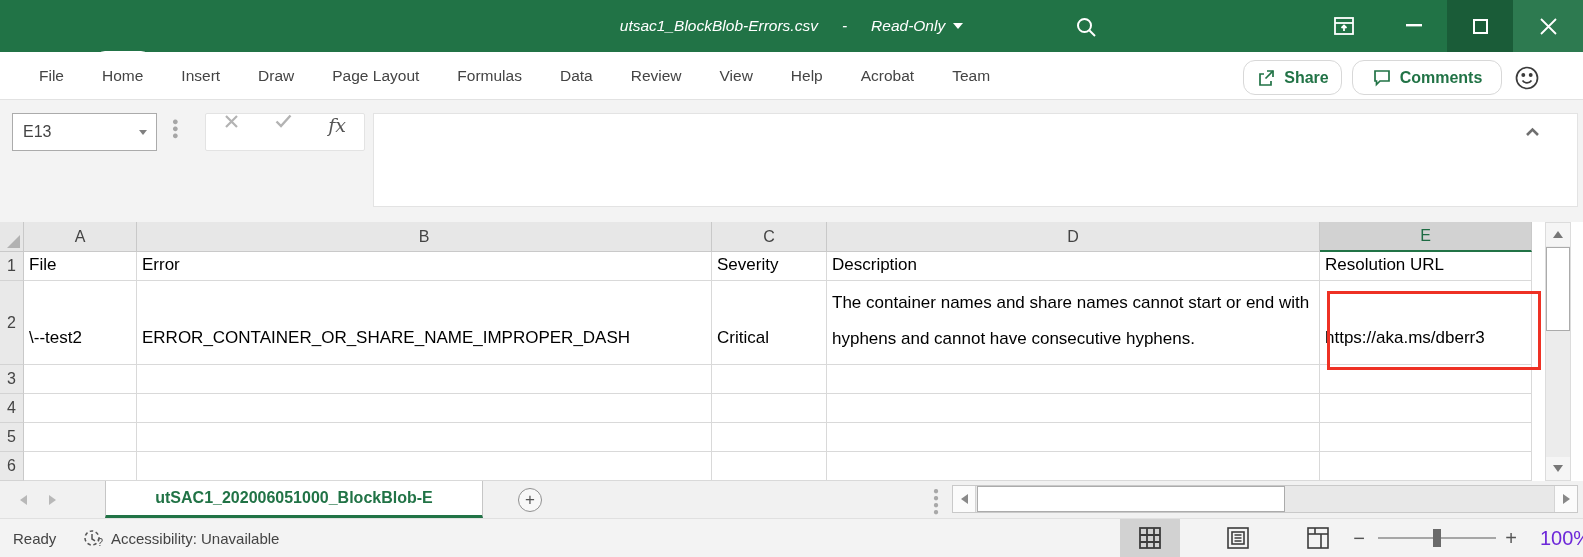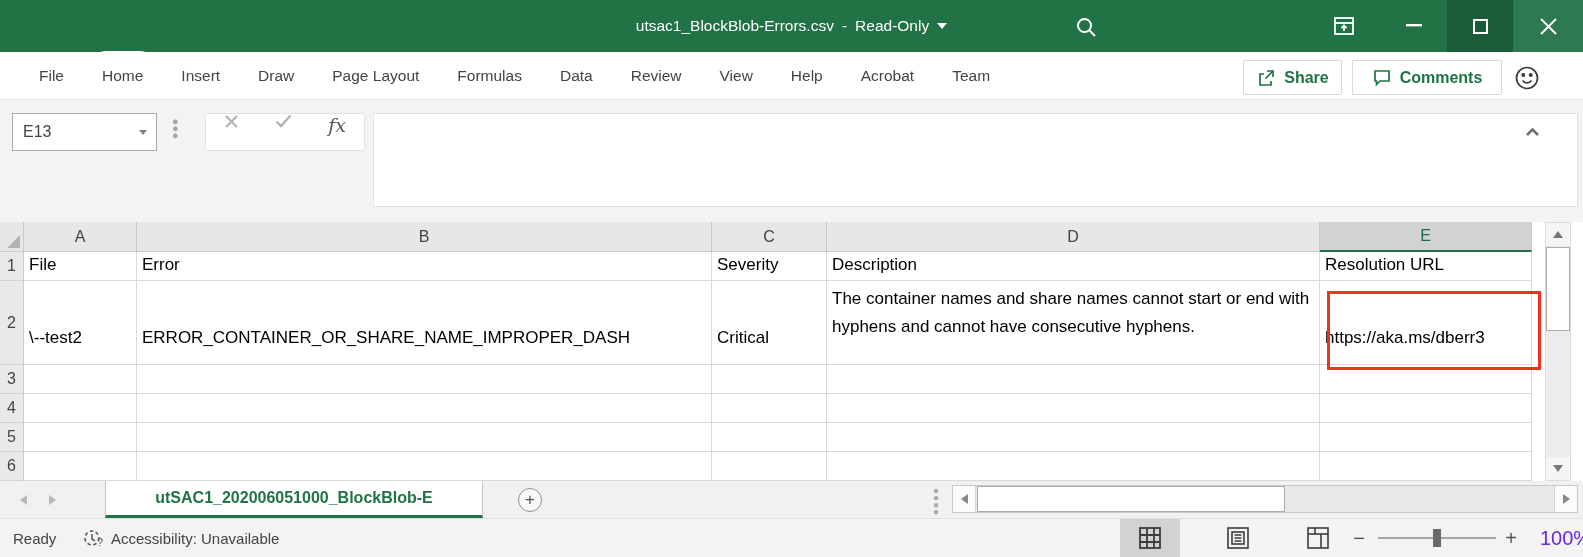--- a/index.html
+++ b/index.html
@@ -8,37 +8,37 @@
 
   
   .titlebar { position:absolute; left:0; top:0; width:1583px; height:52px; background:#217346; color:#fff; }
   .tb-left { position:absolute; left:14px; top:0; height:52px; display:flex; align-items:center; gap:13px;margin-top:36px; }
   .autosave-label { font-size:15.5px; }
   .toggle { width:58px; height:22px; border:1.6px solid #fff; border-radius:12px; display:flex; align-items:center; gap:7px; padding:0 5px; cursor:pointer; }
   .toggle-knob { width:12px; height:12px; border-radius:50%; background:#fff; }
   .toggle-txt { font-size:12.5px; }
   .qat-btn { display:flex; align-items:center; gap:2px; padding:4px; cursor:pointer; }
   .dim { opacity:.45; }
-  .tb-title { position:absolute; left:0; top:0; width:100%; height:52px; display:flex; align-items:center; justify-content:center; gap:8px; font-size:15.5px; pointer-events:none; }
+  .tb-title { position:absolute; left:0; top:0; width:100%; height:52px; display:flex; align-items:center; justify-content:center; gap:24px; font-size:15.5px; pointer-events:none;font-style:italic; }
   .tb-title .mode-wrap { display:flex; align-items:center; gap:8px; }
   .caret-down { width:0; height:0; border-left:5px solid transparent; border-right:5px solid transparent; border-top:6px solid #fff; display:inline-block; }
   .tb-search { position:absolute; left:1072px; top:13px; width:28px; height:28px; display:flex; align-items:center; justify-content:center; cursor:pointer; }
   .win-btn { position:absolute; top:0; height:52px; display:flex; align-items:center; justify-content:center; cursor:pointer; }
   .wb-ribbon { left:1318px; width:52px; }
   .wb-min { left:1388px; width:52px; font-size:20px; }
   .wb-max { left:1447px; width:66px; background:#1a5c38; }
   .wb-max .sq { width:15px; height:15px; border:2px solid #fff; }
   .wb-close { left:1513px; width:70px; background:#2d7a50; font-size:22px; font-weight:300; }
 
   
   .ribbon-row { position:absolute; left:0; top:52px; width:1583px; height:48px; background:#fff; border-bottom:1px solid #e2e2e2; }
   .rtabs { display:flex; align-items:center; height:48px; margin-left:20px; }
   .rtab { padding:0 19px; font-size:15.5px; color:#444; line-height:48px; cursor:pointer; }
   .rtab.file { color:#444; }
-  .pill-btn { position:absolute; top:8px; height:35px; background:#fff; border:1px solid #d8d8d8; border-radius:1px; display:flex; align-items:center; justify-content:center; gap:8px; color:#217346; font-size:16px; font-weight:700; cursor:pointer; }
+  .pill-btn { position:absolute; top:8px; height:35px; background:#fff; border:1px solid #d8d8d8; border-radius:12px; display:flex; align-items:center; justify-content:center; gap:8px; color:#217346; font-size:16px; font-weight:700; cursor:pointer; }
   .share-btn { left:1243px; width:99px; }
   .comments-btn { left:1352px; width:150px; }
   .smiley { position:absolute; left:1514px; top:13px; cursor:pointer; }
 
   
   .formula-region { position:absolute; left:0; top:100px; width:1583px; height:122px; background:#f3f3f3; }
   .name-box { position:absolute; left:12px; top:13px; width:145px; height:38px; background:#fff; border:1px solid #ababab; display:flex; align-items:center; }
   .name-box-value { flex:1; padding-left:10px; font-size:16px; color:#444; }
   .name-box-caret { width:26px; display:flex; justify-content:center; }
   .name-box-caret .c { width:0;height:0;border-left:4.5px solid transparent;border-right:4.5px solid transparent;border-top:5px solid #808080; }
@@ -53,21 +53,21 @@
   .grow { display:flex; }
   .c-rh { width:24px; } .c-a { width:113px; } .c-b { width:575px; } .c-c { width:115px; } .c-d { width:493px; } .c-e { width:212px; }
   .h-hdr { height:30px; } .h-r1 { height:29px; } .h-r2 { height:84px; } .h-rr { height:29px; }
   .hdr-cell { background:#e7e7e7; border-right:1px solid #c9c9c9; border-bottom:1px solid #c9c9c9; display:flex; align-items:center; justify-content:center; font-size:16px; color:#444; cursor:pointer; }
   .hdr-cell.sel { background:#d2d2d2; color:#1e6b43; border-bottom:2px solid #217346; }
   .corner { position:relative; }
   .corner svg { position:absolute; right:2px; bottom:2px; }
   .rownum { background:#e9e9e9; border-right:1px solid #c9c9c9; border-bottom:1px solid #d3d3d3; display:flex; align-items:center; justify-content:center; font-size:16px; color:#444; cursor:pointer; }
   .cell { background:#fff; border-right:1px solid #d9d9d9; border-bottom:1px solid #d9d9d9; font-size:17px; color:#000; padding:0 3px 2px 5px; display:flex; align-items:center; overflow:hidden; white-space:nowrap; cursor:cell; }
   .cell.bottom { align-items:flex-end; padding-bottom:16px; }
-  .cell.wrap { white-space:normal; align-items:flex-start; padding-top:4px; line-height:28px; font-size:17px; }
+  .cell.wrap { white-space:normal; align-items:flex-start; padding-top:4px; line-height:36px; font-size:17px; }
   .red-annotation { position:absolute; left:1327px; top:291px; width:214px; height:79px; border:3px solid #ee3124; z-index:5; pointer-events:none; }
 
   
   .vscroll { position:absolute; left:1545px; top:222px; width:26px; height:259px; background:#ececec; border:1px solid #dcdcdc; }
   .vs-arrow { position:absolute; left:0; width:24px; height:23px; background:#f5f5f5; display:flex; align-items:center; justify-content:center; cursor:pointer; }
   .vs-up { top:0; } .vs-down { bottom:0; }
   .tri-up { width:0;height:0;border-left:5.5px solid transparent;border-right:5.5px solid transparent;border-bottom:7px solid #777; }
   .tri-down { width:0;height:0;border-left:5.5px solid transparent;border-right:5.5px solid transparent;border-top:7px solid #777; }
   .tri-left { width:0;height:0;border-top:5.5px solid transparent;border-bottom:5.5px solid transparent;border-right:7px solid #888; }
   .tri-right { width:0;height:0;border-top:5.5px solid transparent;border-bottom:5.5px solid transparent;border-left:7px solid #888; }

